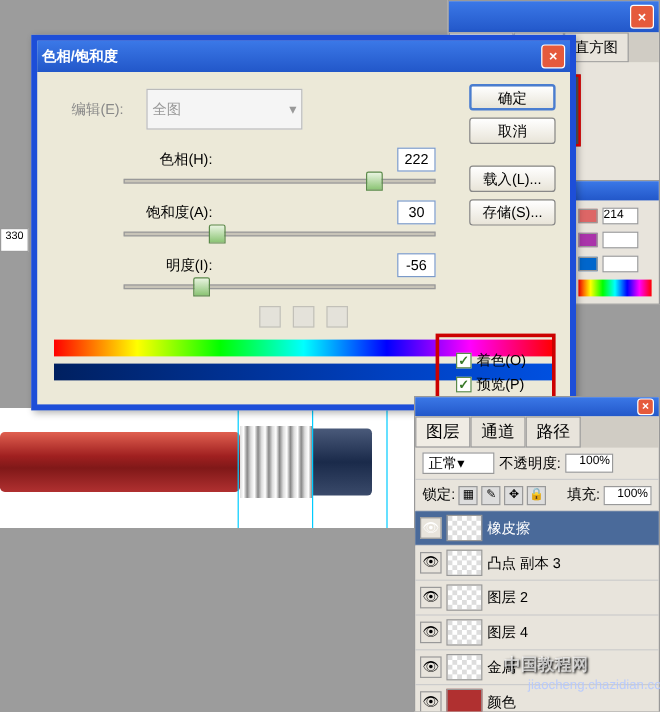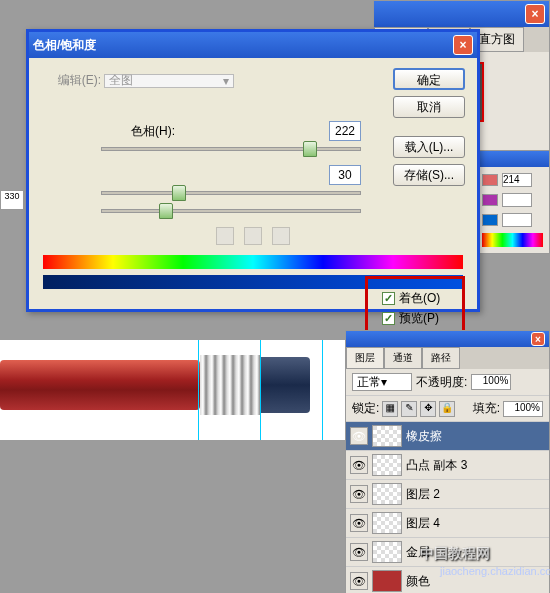--- a/index.html
+++ b/index.html
@@ -7,25 +7,25 @@
 .xp-title{background:linear-gradient(#3b78e7,#2257c9);color:#fff;height:26px;display:flex;align-items:center;padding:0 4px;font-weight:bold}
 .xp-close{width:20px;height:20px;background:#e55a3c;border:1px solid #fff;border-radius:3px;display:flex;align-items:center;justify-content:center;color:#fff;font-weight:bold}
 .nav-panel{position:absolute;left:373px;top:0;width:177px;background:#e8e4dc;border:1px solid #999}
 .nav-tabs{display:flex;background:#d0ccc4;font-size:11px}
 .nav-tab{padding:3px 8px;border:1px solid #999;background:#e8e4dc}
 .nav-tab.active{background:#f0ece4}
 .nav-content{padding:10px;background:#e8e4dc;height:110px;position:relative}
 .nav-thumb{width:100px;height:60px;border:2px solid #e00;background:#555;position:relative}
 .nav-thumb::after{content:"";position:absolute;left:10px;top:34px;width:70px;height:12px;background:linear-gradient(#446,#223)}
 .nav-slider{position:absolute;bottom:8px;left:10px;right:10px;height:4px;background:#ccc}
-.hue-dialog{position:absolute;left:26px;top:29px;width:454px;background:#ece9d8;border:3px solid #1d4ed8;box-shadow:2px 2px 6px rgba(0,0,0,.3)}
+.hue-dialog{position:absolute;left:26px;top:29px;width:454px;background:#ece9d8;border:5px solid #1d4ed8;box-shadow:2px 2px 6px rgba(0,0,0,.3)}
 .hue-body{padding:14px 14px 20px;position:relative}
-.edit-row{display:flex;align-items:center;gap:3px;margin-bottom:32px}
+.edit-row{display:flex;align-items:center;gap:19px;margin-bottom:15px}
 .edit-label{color:#888;width:58px;text-align:right}
-.edit-select{width:130px;height:14px;border:1px solid #bbb;background:#f5f5f5;color:#999;padding:2px 4px;display:flex;align-items:center;justify-content:space-between}
+.edit-select{width:130px;height:34px;border:1px solid #bbb;background:#f5f5f5;color:#999;padding:2px 4px;display:flex;align-items:center;justify-content:space-between}
 .btn-col{position:absolute;right:12px;top:10px;display:flex;flex-direction:column;gap:6px}
 .xp-btn{width:72px;height:22px;background:linear-gradient(#fff,#e8e4d8);border:1px solid #888;border-radius:3px;text-align:center;line-height:20px}
 .xp-btn.primary{border:2px solid #4a7dd0}
 .slider-section{margin-left:58px;width:260px}
 .slider-row{display:flex;align-items:center;margin-bottom:6px}
 .slider-label{width:82px;text-align:right;padding-right:8px}
 .num-input{width:32px;height:20px;border:1px solid #7b9ac9;background:#fff;text-align:center;line-height:18px;margin-left:auto}
 .slider-track{height:4px;background:#c8c4b8;border:1px solid #999;position:relative;margin:4px 0 14px}
 .slider-thumb{position:absolute;top:-7px;width:14px;height:16px;background:linear-gradient(#e8f4e0,#8bc474);border:1px solid #5a8a4a;border-radius:2px 2px 0 0}
 .eyedrop-row{display:flex;gap:10px;justify-content:center;margin:6px 0 10px;opacity:.5}
@@ -43,21 +43,21 @@
 .p-er{position:absolute;left:260px;top:2px;width:50px;height:56px;background:linear-gradient(#4a5a7a,#1a2a4a 50%,#3a4a6a);border-radius:0 4px 4px 0}
 .guide-v{position:absolute;top:340px;width:1px;height:100px;background:#0cf}
 .color-panel{position:absolute;left:475px;top:150px;width:75px;background:#e8e4dc;border:1px solid #999;padding:6px}
 .cp-title{background:linear-gradient(#3b78e7,#2257c9);height:16px;margin:-6px -6px 6px}
 .cp-row{display:flex;align-items:center;gap:4px;margin:6px 0;font-size:10px}
 .cp-sw{width:16px;height:12px;border:1px solid #999}
 .cp-num{border:1px solid #999;background:#fff;width:30px;height:14px;font-size:10px;text-align:right;padding-right:12px}
 .cp-grad{height:14px;background:linear-gradient(90deg,red,yellow,lime,cyan,blue,magenta,red);margin-top:6px}
 .layers-panel{position:absolute;left:345px;top:330px;width:205px;background:#e8e4dc;border:1px solid #999}
 .lp-tabs{display:flex;background:#d0ccc4}
-.lp-tab{padding:3px 8px;border:1px solid #999;background:#e8e4dc;font-size:10px}
+.lp-tab{padding:3px 8px;border:1px solid #999;background:#e8e4dc;font-size:14px}
 .lp-tab.active{background:#f0ece4}
 .lp-row{display:flex;align-items:center;padding:4px 6px;gap:4px;font-size:11px;border-bottom:1px solid #ccc}
 .lp-select{border:1px solid #999;background:#fff;padding:1px 4px;height:18px;display:flex;align-items:center}
 .lp-pct{border:1px solid #999;background:#fff;width:40px;height:16px;font-size:10px;text-align:right;padding-right:2px}
 .lp-lock{display:flex;gap:3px;padding:4px 6px;border-bottom:1px solid #ccc;font-size:11px;align-items:center}
 .lp-icon{width:16px;height:16px;border:1px solid #999;background:#ddd;font-size:10px;text-align:center}
 .layer{display:flex;align-items:center;padding:3px 4px;border-bottom:1px solid #ccc;gap:4px}
 .layer.sel{background:#4a6a9a;color:#fff}
 .eye{width:18px;height:18px;border:1px solid #999;background:#e8e4dc;font-size:11px;text-align:center;line-height:16px}
 .thumb{width:30px;height:22px;border:1px solid #999;background:repeating-conic-gradient(#fff 0 25%,#ddd 0 50%) 0 0/8px 8px}
@@ -135,24 +135,29 @@
     </div>
     <div class="slider-section">
       <div class="slider-row">
           <span class="slider-label">色相(H):</span>
           <div class="num-input">222</div>
         </div>
       <div class="slider-track">
           <div class="slider-thumb" style="left:78%"></div>
         </div>
       <div class="slider-row">
+          <span class="slider-label">饱和度(A):</span>
           <div class="num-input">30</div>
         </div>
       <div class="slider-track">
           <div class="slider-thumb" style="left:27%"></div>
+        </div>
+      <div class="slider-row">
+          <span class="slider-label">明度(I):</span>
+          <div class="num-input">-56</div>
         </div>
       <div class="slider-track">
           <div class="slider-thumb" style="left:22%"></div>
         </div>
     </div>
     <div class="eyedrop-row">
       <div class="eyedrop"></div>
       <div class="eyedrop"></div>
       <div class="eyedrop"></div>
     </div>

